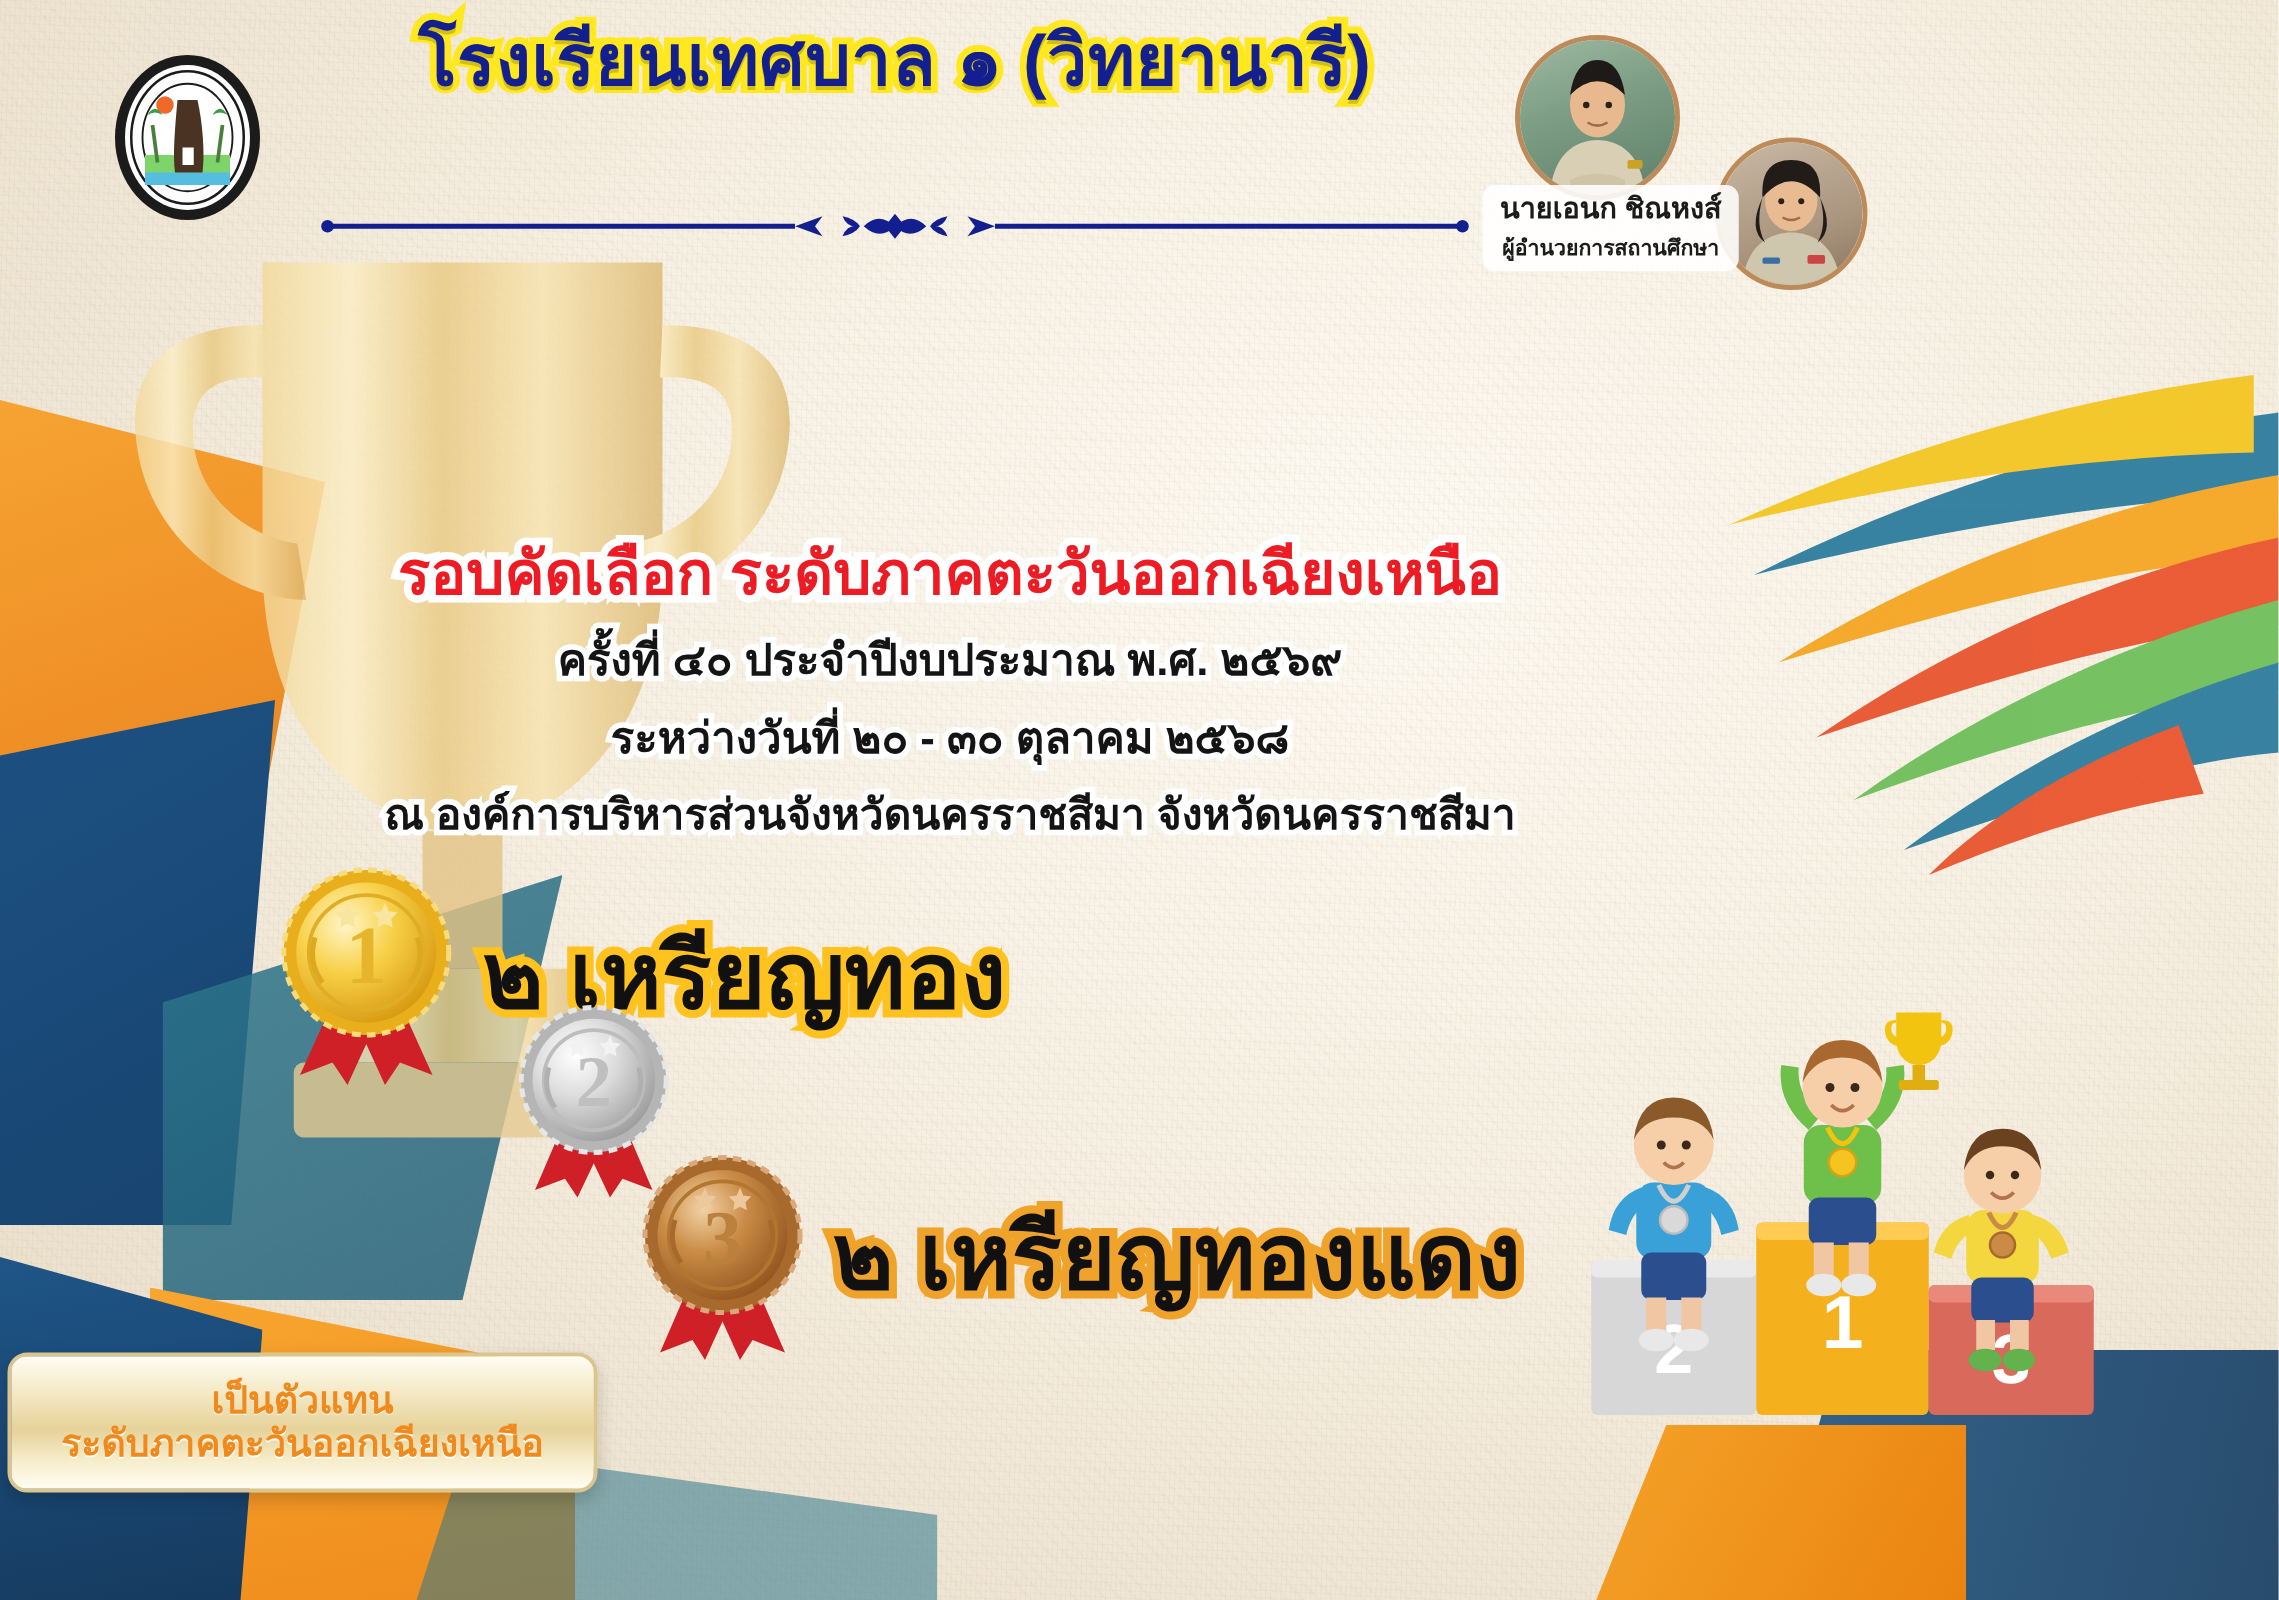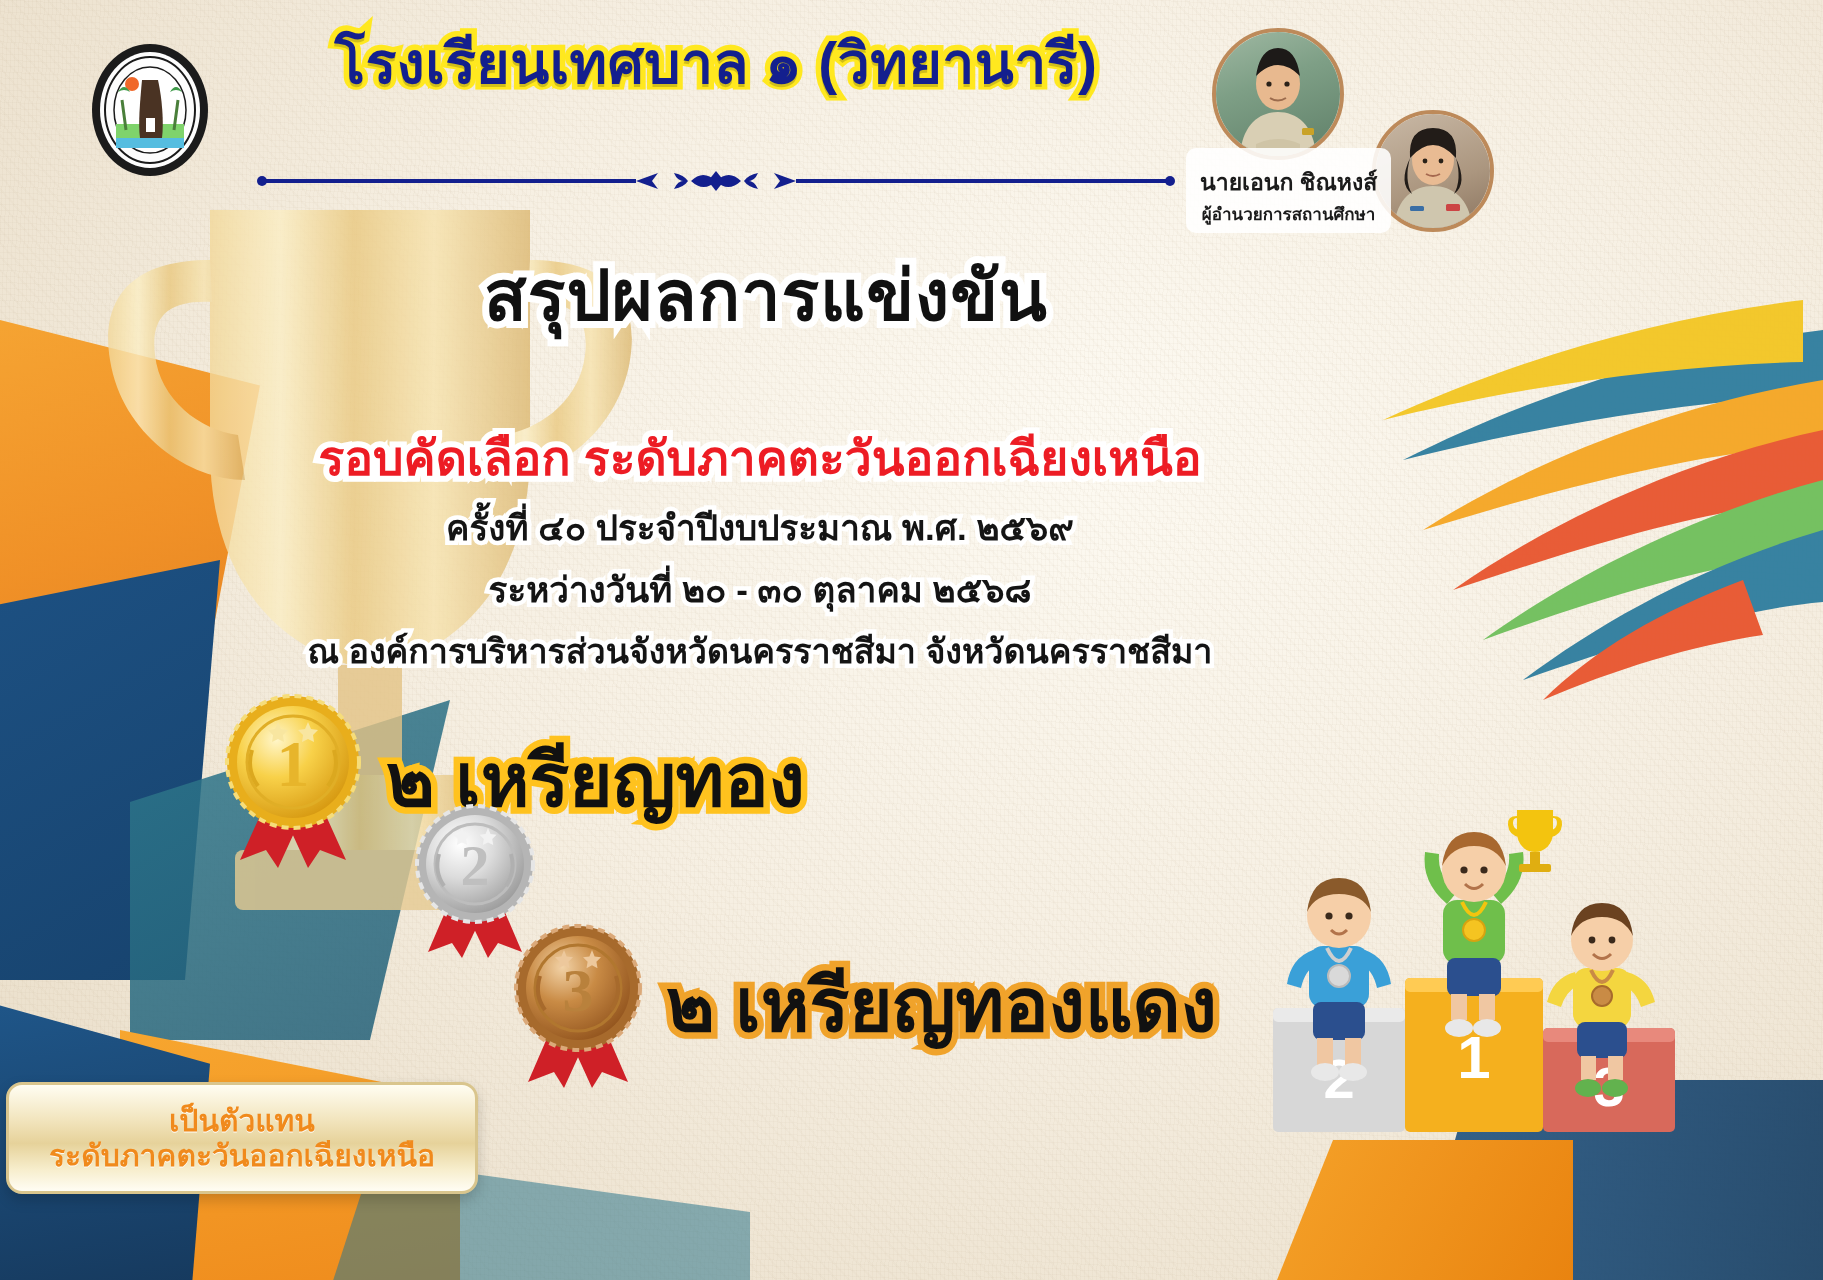--- a/index.html
+++ b/index.html
@@ -83,21 +83,21 @@
 
   
   .trophy { position: absolute; left: 60px; top: 150px; width: 640px; height: 830px; opacity: .95; }
 
   
   .logo {
     position: absolute; left: 88px; top: 40px;
     width: 124px; height: 140px;
   }
   .title-block {
-    position: absolute; left: 236px; top: 34px; width: 960px;
+    position: absolute; left: 236px; top: 20px; width: 960px;
     text-align: center;
   }
   .school-name {
     font-size: 57px; font-weight: 900; letter-spacing: .5px;
     color: #131f8e; line-height: 1.02;
     -webkit-text-stroke: 11px #ffe81f;
     paint-order: stroke fill;
     text-shadow: 0 3px 0 rgba(0,0,0,.18);
   }
   .school-dept {
@@ -110,21 +110,21 @@
   .divider { position: absolute; left: 236px; top: 168px; width: 960px; height: 26px; }
 
   
   .portrait { position: absolute; border-radius: 50%; overflow: hidden; }
   .portrait.p1 { left: 1212px; top: 28px; width: 132px; height: 132px; border: 4px solid #bd8a5a; }
   .portrait.p2 { left: 1372px; top: 110px; width: 122px; height: 122px; border: 4px solid #bd8a5a; }
   .face-bg1 { position: absolute; inset: 0; background: linear-gradient(160deg,#9fb8a2 0%, #7e9f86 40%, #5f7f68 100%); }
   .face-bg2 { position: absolute; inset: 0; background: linear-gradient(160deg,#c9b9a6 0%, #ab967f 60%, #8b7560 100%); }
   .caption {
     position: absolute; background: rgba(255,255,255,.88);
-    border-radius: 10px; padding: 16px 14px 6px; text-align: center;
+    border-radius: 10px; padding: 0 14px 6px; text-align: center;
     color: #1b1b1b;
   }
   .caption .nm { font-size: 23px; font-weight: 700; white-space: nowrap; }
   .caption .rl { font-size: 17px; font-weight: 700; white-space: nowrap; }
   .cap1 { left: 1186px; top: 148px; }
   .cap2 { left: 1313px; top: 232px; }
 
   
   .main-title {
     position: absolute; left: 236px; top: 240px; width: 1060px;
@@ -318,21 +318,20 @@
       <rect x="70" y="90" width="14" height="7" rx="1.5" fill="#c44"></rect>
       <rect x="34" y="92" width="14" height="5" rx="1.5" fill="#3a6ea5"></rect>
     </svg>
   </div>
 
   <div class="caption cap1">
     <div class="nm">นายเอนก ชิณหงส์</div>
     <div class="rl">ผู้อำนวยการสถานศึกษา</div>
   </div>
 
-  <div class="main-title">สรุปผลการแข่งขัน</div>
   <div class="line-region">รอบคัดเลือก ระดับภาคตะวันออกเฉียงเหนือ</div>
   <div class="line-sm line-no">ครั้งที่ ๔๐ ประจำปีงบประมาณ พ.ศ. ๒๕๖๙</div>
   <div class="line-sm line-date">ระหว่างวันที่ ๒๐ - ๓๐ ตุลาคม ๒๕๖๘</div>
   <div class="line-sm line-venue">ณ องค์การบริหารส่วนจังหวัดนครราชสีมา จังหวัดนครราชสีมา</div>
 
   <div class="result r-gold">
     <div class="medal">
       <svg width="150" height="180" viewBox="0 0 150 180">
         <defs>
           <radialGradient id="gold1" cx="35%" cy="30%" r="75%">

